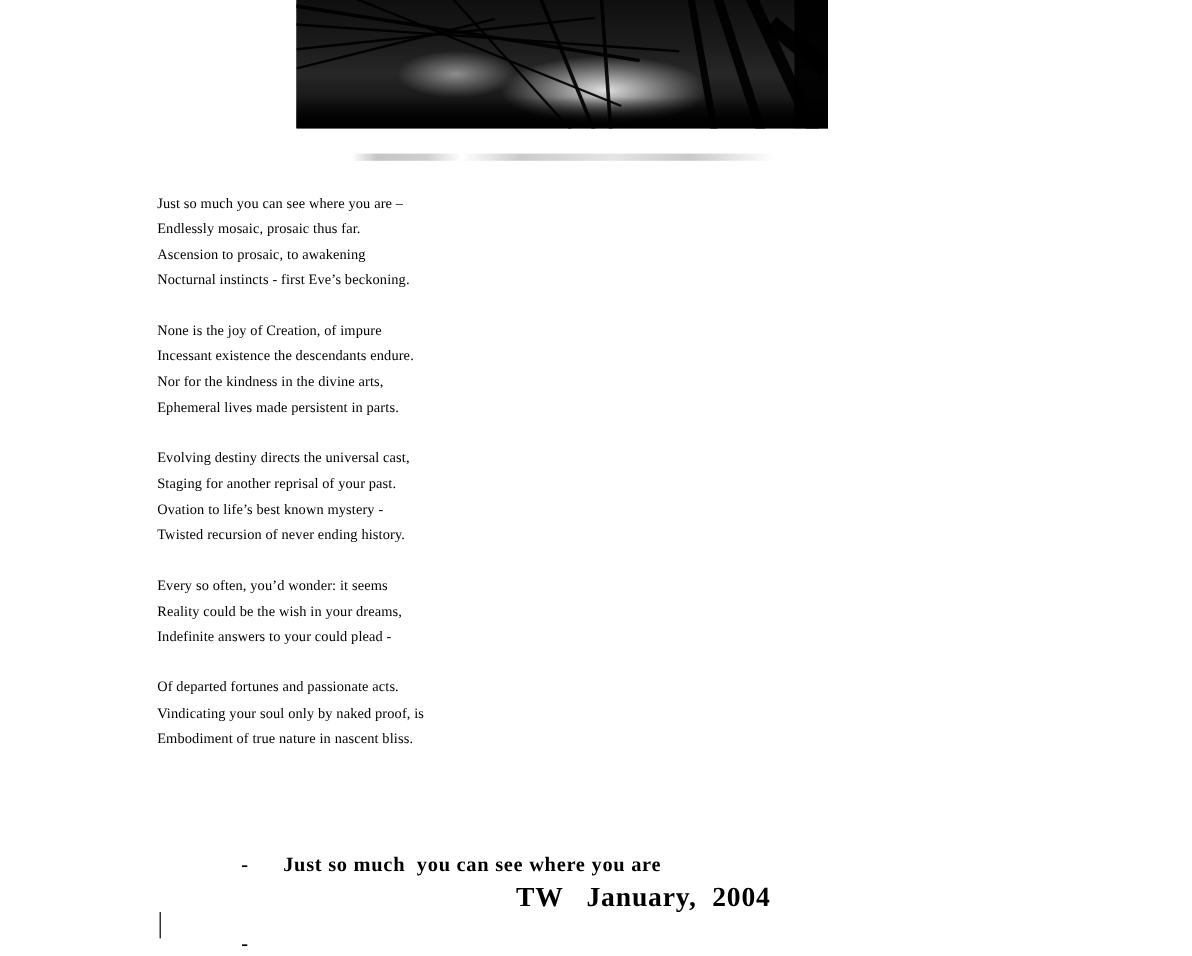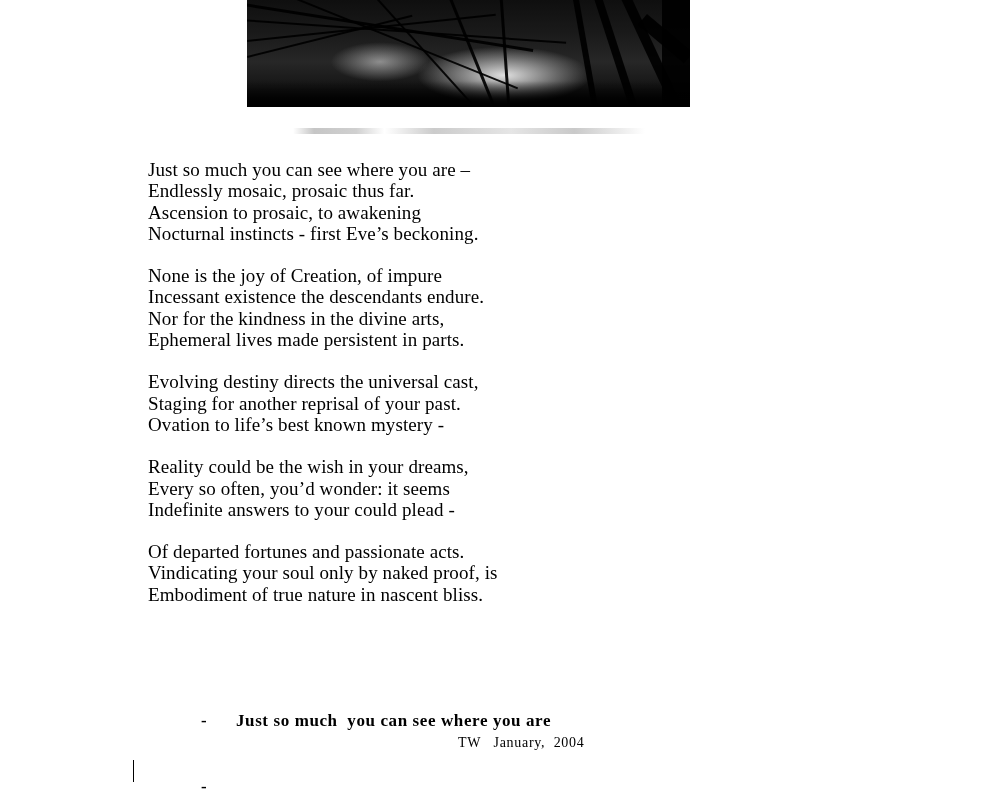--- a/index.html
+++ b/index.html
@@ -65,24 +65,23 @@
         rgba(120,120,120,0.40) 80%,
         rgba(255,255,255,0) 100%);
   }
 
   
   #poem {
     position: absolute;
     left: 131px;
     top: 159px;
     width: 560px;
-    font-size: 19px;
+    font-size: 12px;
     line-height: 21.3px;
     letter-spacing: .1px;
-    margin-left: 17px;
   }
   .stanza {
     margin: 0 0 21px 0;
   }
   .line {
     white-space: pre;
   }
   .line.u {
     text-underline-offset: 2px;
   }
@@ -108,25 +107,24 @@
     box-sizing: border-box;
   }
   .dash-row .txt {
     letter-spacing: .6px;
     margin-left: 32px;
   }
   #signature {
     position: absolute;
     left: 430px;
     top: 735px;
-    font-weight: normal;
-    font-size: 14px;
+    font-weight: bold;
+    font-size: 23px;
     letter-spacing: .7px;
     white-space: pre;
-    margin-left: 28px;
   }
   #caret {
     position: absolute;
     left: 133px;
     top: 760px;
     width: 1px;
     height: 22px;
     background: #000;
   }
 </style>
@@ -163,24 +161,25 @@
   <div class="stanza">
     <div class="line">None is the joy of Creation, of impure</div>
     <div class="line">Incessant existence the descendants endure.</div>
     <div class="line">Nor for the kindness in the divine arts,</div>
     <div class="line">Ephemeral lives made persistent in parts.</div>
   </div>
   <div class="stanza">
     <div class="line">Evolving destiny directs the universal cast,</div>
     <div class="line u">Staging for another reprisal of your past.</div>
     <div class="line">Ovation to life’s best known mystery -</div>
+    <div class="line u">Twisted recursion of never ending history.</div>
   </div>
   <div class="stanza">
+    <div class="line">Every so often, you’d wonder: it seems</div>
     <div class="line">Reality could be the wish in your dreams,</div>
-    <div class="line">Every so often, you’d wonder: it seems</div>
     <div class="line">Indefinite answers to your could plead -</div>
   </div>
   <div class="stanza">
     <div class="line">Of departed fortunes and passionate acts.</div>
     <div class="line">Vindicating your soul only by naked proof, is</div>
     <div class="line u">Embodiment of true nature in nascent bliss.</div>
   </div>
 </div>
 
 <div id="closing">

